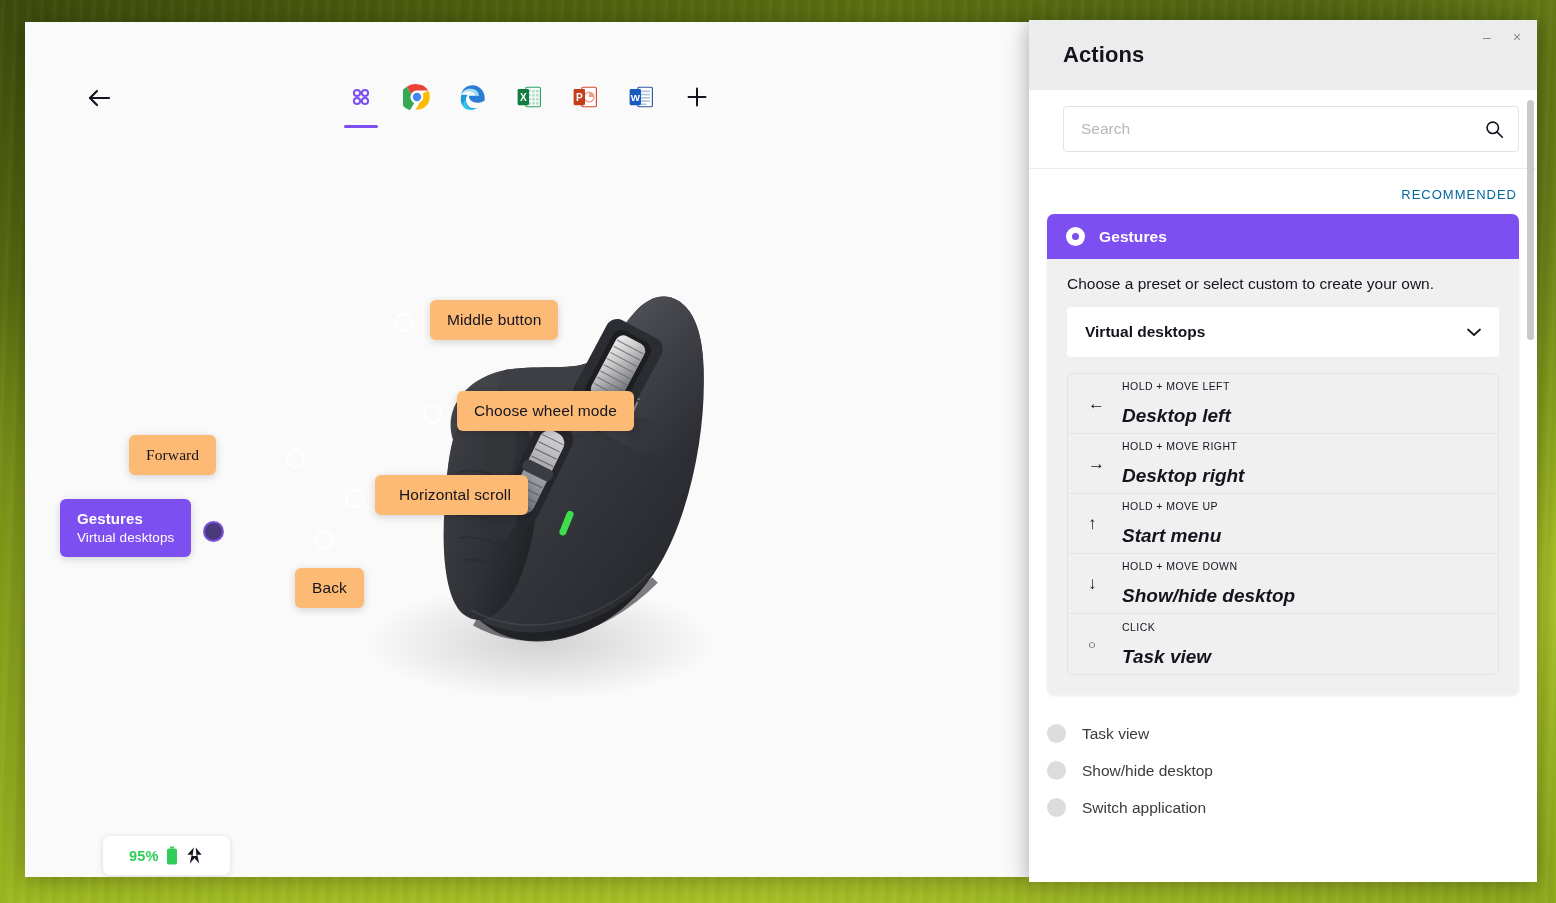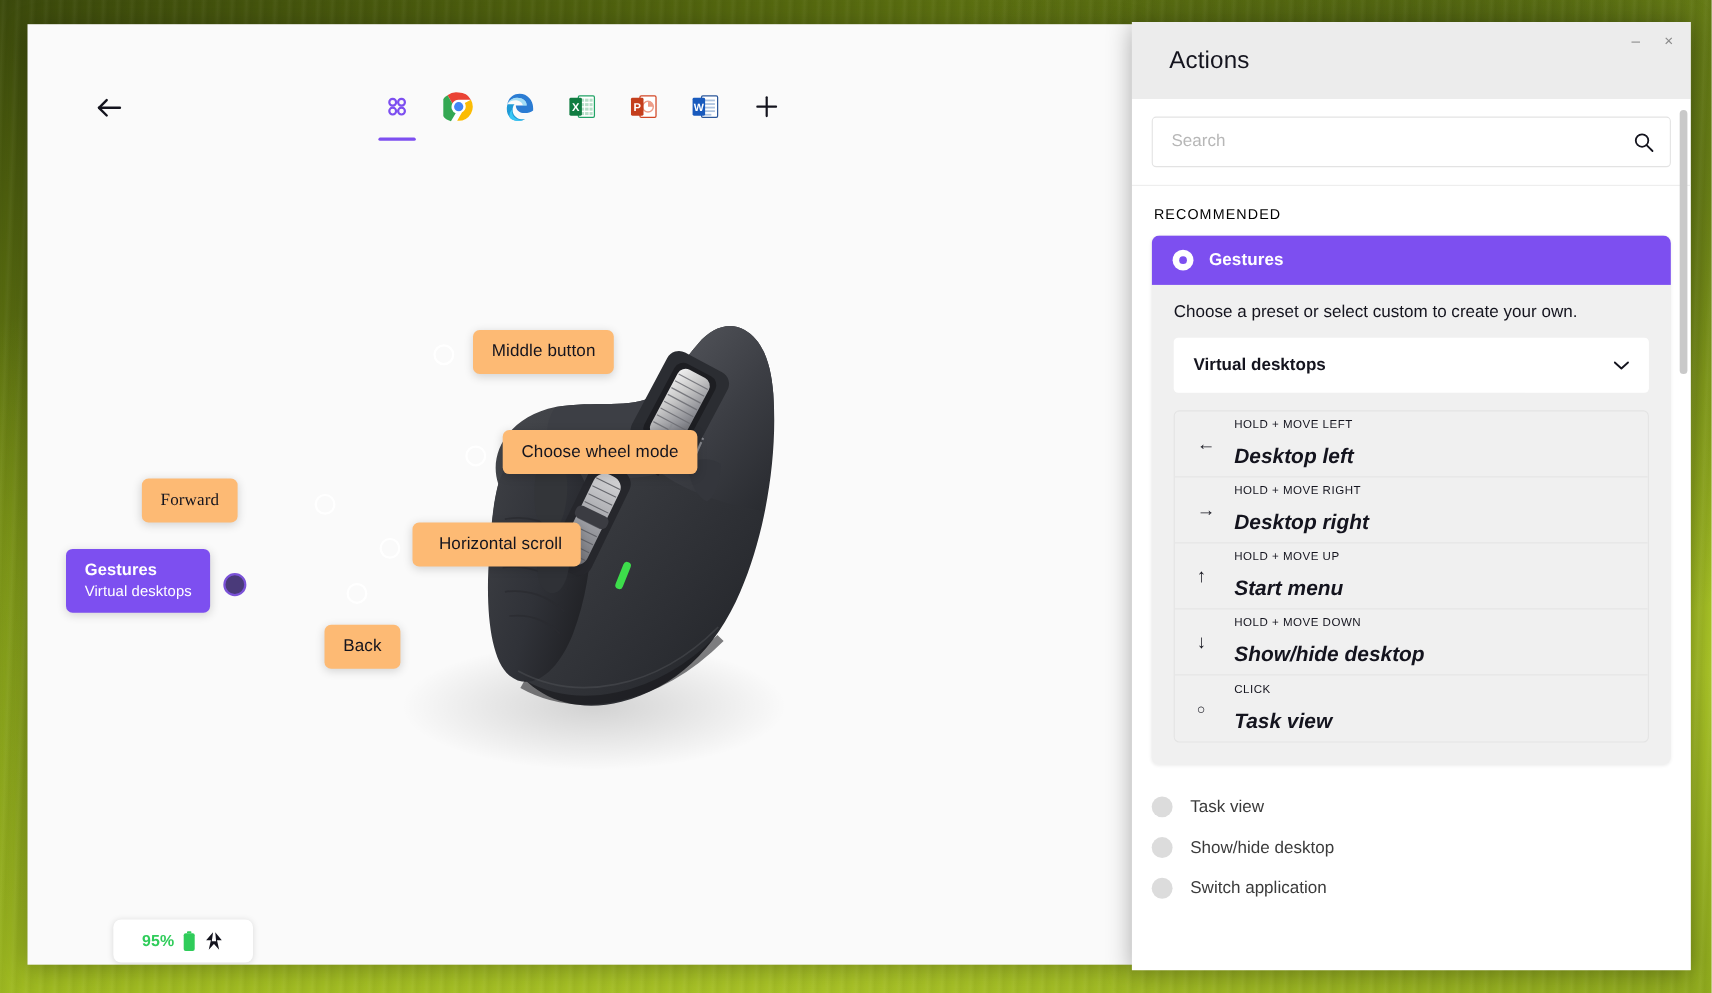--- a/index.html
+++ b/index.html
@@ -134,41 +134,41 @@
     overflow: hidden;
   }
   .panel-titlebar {
     position: relative;
     height: 70px;
     background: #ececec;
     display: flex; align-items: center;
   }
   .panel-title {
     margin-left: 34px;
-    font-size: 22px; font-weight: normal; color: #14141e;
+    font-size: 22px; font-weight: bold; color: #14141e;
     letter-spacing: .1px;
   }
   .win-controls {
     position: absolute; right: 6px; top: 4px;
     display: flex; gap: 2px;
   }
   .win-btn {
     width: 28px; height: 26px;
     display: flex; align-items: center; justify-content: center;
     color: #8b8b8b; font-size: 14px; cursor: pointer;
     background: transparent; border: none;
   }
 
   .panel-body {
     position: relative;
     height: 792px;
     background: #ffffff;
     overflow: hidden;
   }
-  .search-wrap { padding: 16px 18px 16px 18px; }
+  .search-wrap { padding: 16px 18px 16px 18px; margin-left: 16px; }
   .search-box {
     position: relative;
     height: 46px;
     border: 1px solid #e3e3e3;
     border-radius: 4px;
     display: flex; align-items: center;
     background: #fff;
   }
   .search-input {
     flex: 1;
@@ -183,21 +183,21 @@
   .search-icon-btn {
     position: absolute; right: 12px; top: 50%; transform: translateY(-50%);
     width: 24px; height: 24px;
     display: flex; align-items: center; justify-content: center;
     cursor: pointer; background: transparent; border: none;
   }
   .panel-divider { height: 1px; background: #ededed; }
 
   .section-label {
     padding: 18px 20px 8px 20px;
-    font-size: 13px; color: #000000; letter-spacing: 1px; font-weight: normal;
+    font-size: 13px; color: #0369a1; letter-spacing: 1px; font-weight: normal; text-align: right;
   }
 
   .gesture-card {
     margin: 4px 18px 0 18px;
     border-radius: 7px;
     overflow: hidden;
     background: #f0f0f0;
     box-shadow: 0 1px 3px rgba(0,0,0,0.07);
   }
   .gesture-card-header {

